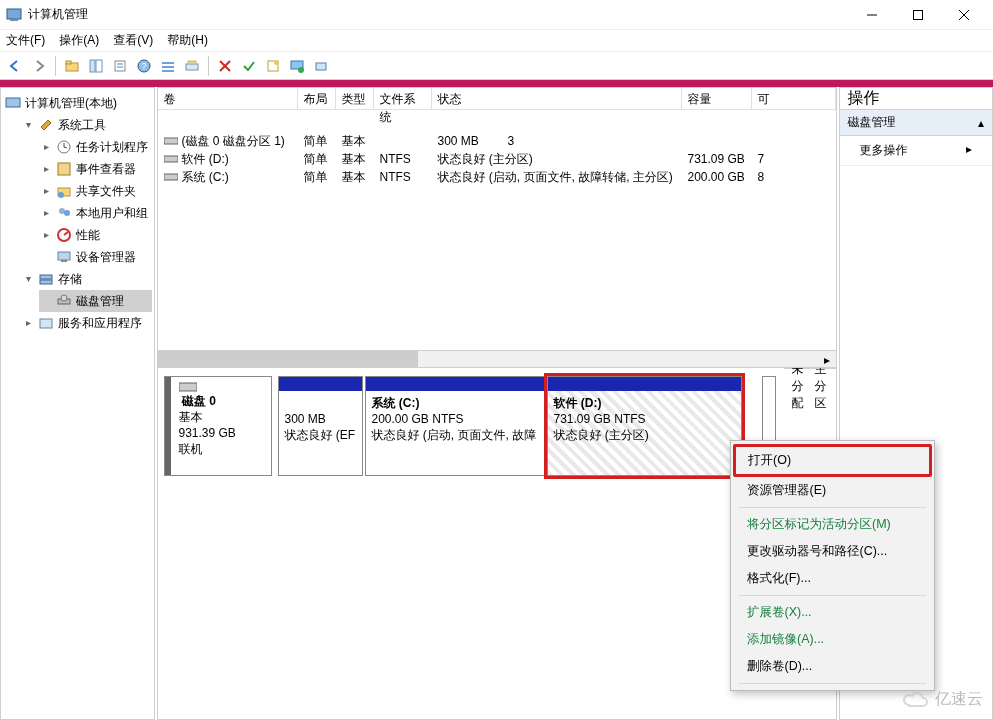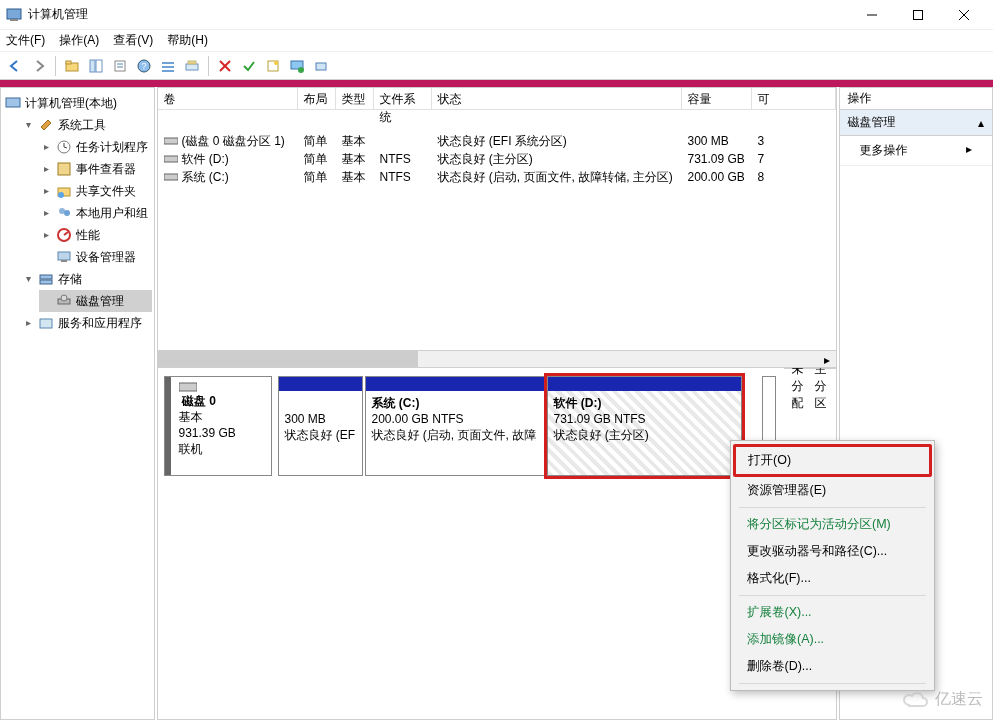--- a/index.html
+++ b/index.html
@@ -67,21 +67,21 @@
   .disk-parts { flex:1; display:flex; margin-left:6px; }
   .disk-part { border:1px solid #888; position:relative; margin-right:2px; display:flex; flex-direction:column;}
   .disk-part .part-bar { height:14px; background:#1826b0; }
   .disk-part .part-body { padding:4px 6px; line-height:16px; font-size:12px; overflow:hidden;}
   .disk-part .part-body b { font-weight:bold;}
   .disk-part.hl { box-shadow: 0 0 0 3px #d31f1f;   background-image: repeating-linear-gradient(45deg,#e9e9e9 0,#e9e9e9 4px,#fff 4px,#fff 8px);}
   .legend { height:22px; border-top:1px solid #cfcfcf; display:flex; align-items:center; gap:10px; padding:0 8px;}
   .legend .sw { width:10px; height:10px; display:inline-block; margin-right:3px;}
 
   
-  .right-pane .r-head { height:22px; padding:2px 8px; font-size:12px; border-bottom:1px solid #cfcfcf; display:flex; align-items:center; }
+  .right-pane .r-head { height:22px; padding:2px 8px; font-size:16px; border-bottom:1px solid #cfcfcf; display:flex; align-items:center; }
   .right-pane .r-section { background:#e6eef7; padding:4px 8px; border-bottom:1px solid #cfcfcf; display:flex; justify-content:space-between; align-items:center;}
   .right-pane .r-item { padding:6px 20px; display:flex; justify-content:space-between; border-bottom:1px solid #eee;}
 
   
   .context-menu {
     position:absolute; left:730px; top:440px; width:205px; background:#f2f2f2; border:1px solid #bbb;
     box-shadow:2px 3px 8px rgba(0,0,0,0.25); padding:3px 2px; font-size:12.5px;
   }
   .context-menu .m-item { padding:5px 14px; color:#000;}
   .context-menu .m-item.disabled { color:#15803d; }
@@ -374,21 +374,20 @@
               <span>
                 <svg width="14" height="12">
                   <rect x="0" y="3" width="14" height="6" fill="#ccc" stroke="#666"></rect>
                 </svg>
               </span>
               <span>(磁盘 0 磁盘分区 1)</span>
             </div>
           <div class="vc" style="width:38px">简单</div>
           <div class="vc" style="width:38px">基本</div>
           <div class="vc" style="width:58px"></div>
-          <div class="vc" style="width:250px">状态良好 (EFI 系统分区)</div>
           <div class="vc" style="width:70px">300 MB</div>
           <div class="vc" style="flex:1">3</div>
         </div>
         <div class="vol-row">
           <div class="vc icon-cell" style="width:140px">
               <span>
                 <svg width="14" height="12">
                   <rect x="0" y="3" width="14" height="6" fill="#ccc" stroke="#666"></rect>
                 </svg>
               </span>

